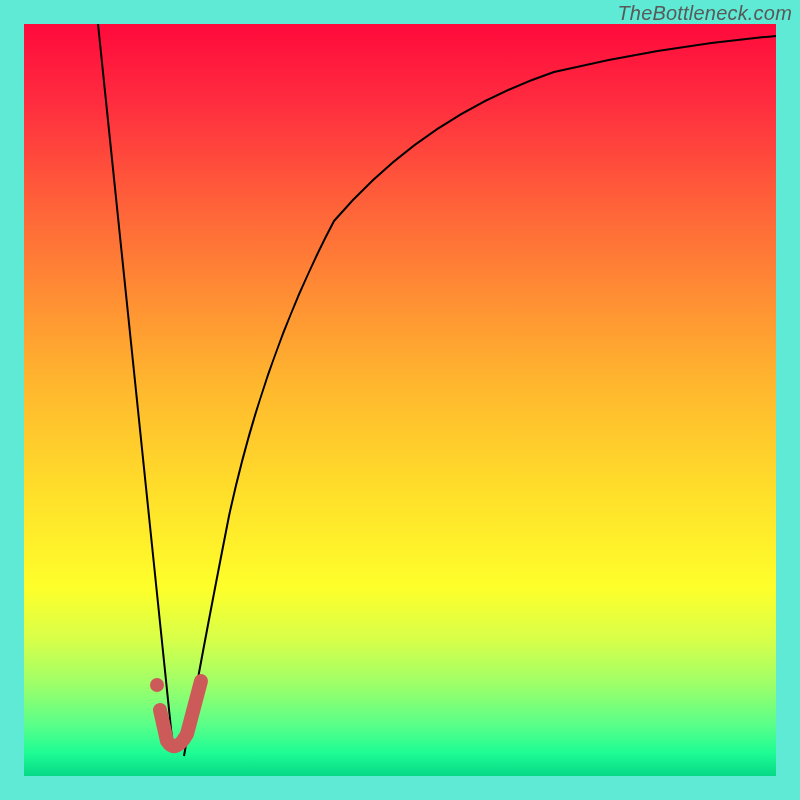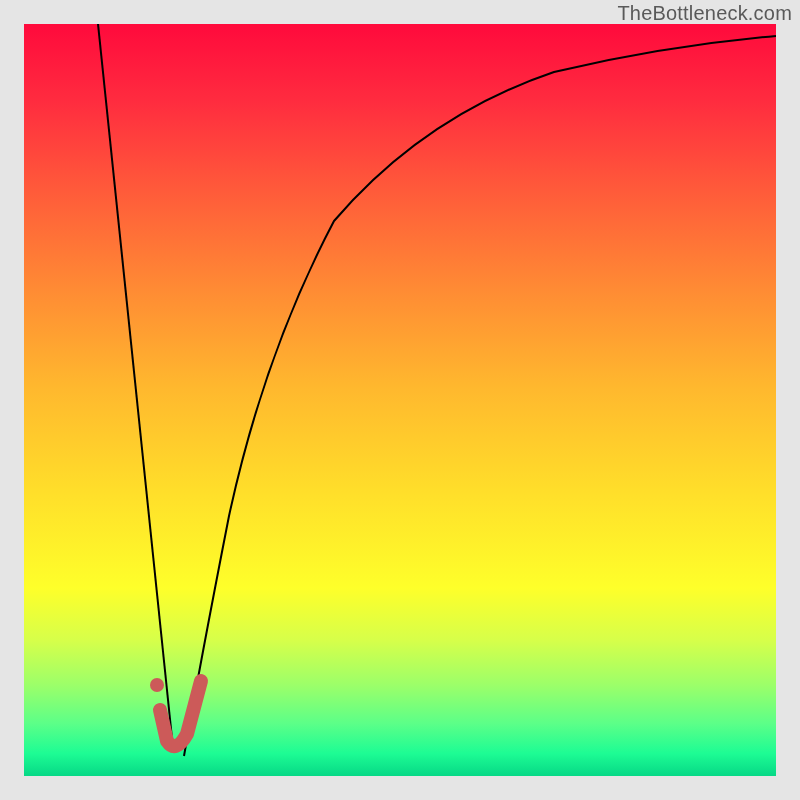--- a/index.html
+++ b/index.html
@@ -8,21 +8,22 @@
     width: 800px;
     height: 800px;
     background: #000;
     overflow: hidden;
     font-family: Arial, Helvetica, sans-serif;
   }
   .frame {
     position: relative;
     width: 800px;
     height: 800px;
-    background: #e5e5e5;
+    background: #5eead4;
+    font-style: italic;
   }
   .plot-area {
     position: absolute;
     left: 24px;
     top: 24px;
     width: 752px;
     height: 752px;
     overflow: hidden;
   }
   .gradient {

